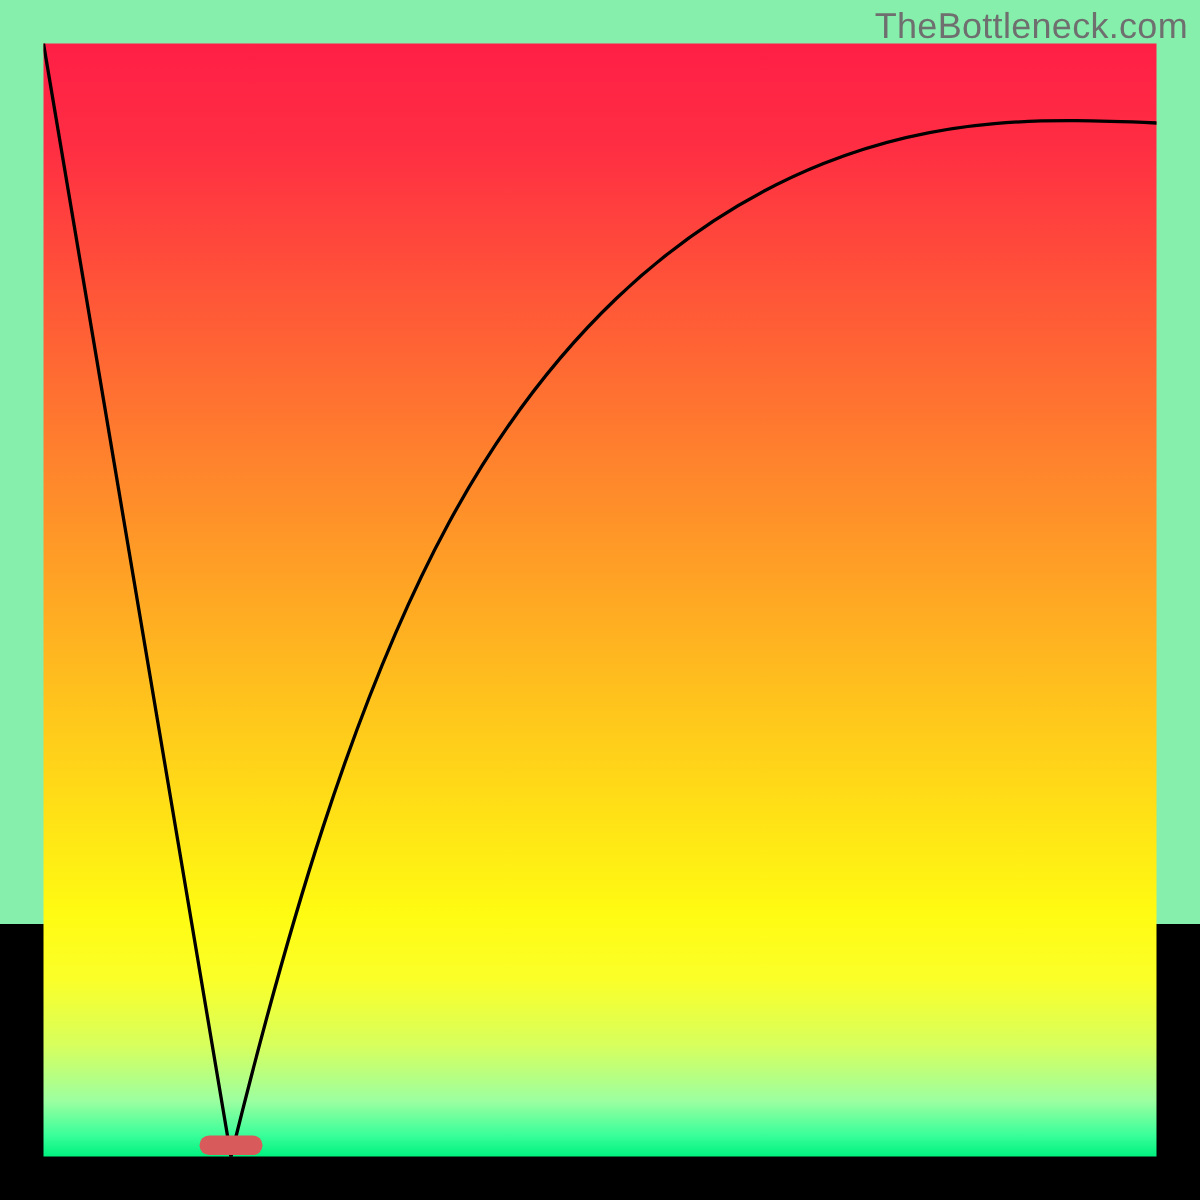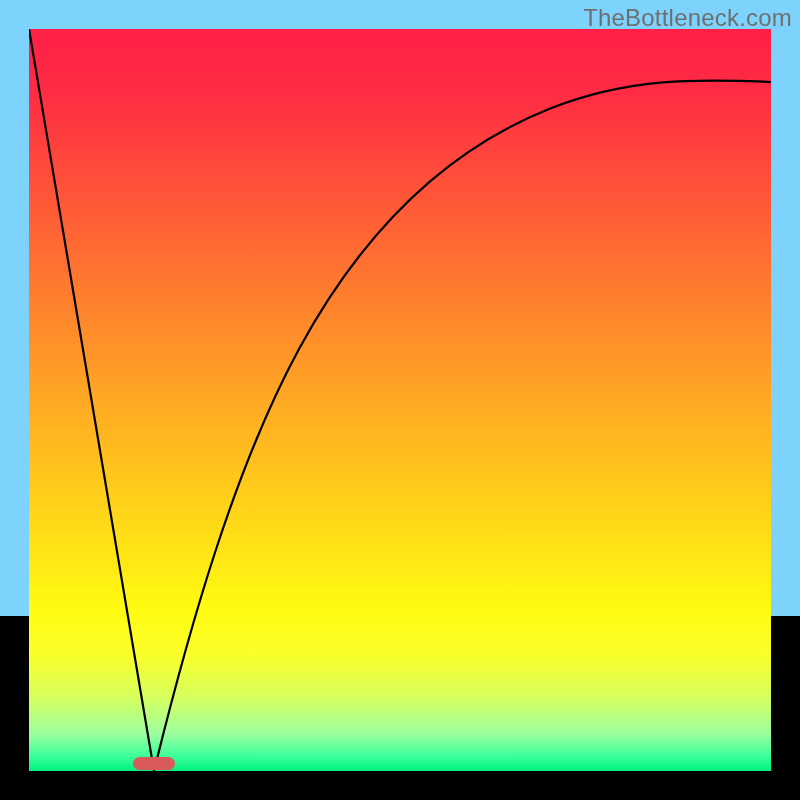--- a/index.html
+++ b/index.html
@@ -8,21 +8,21 @@
     width: 800px;
     height: 800px;
     overflow: hidden;
     background: #000;
     font-family: Arial, Helvetica, sans-serif;
   }
   .frame {
     position: relative;
     width: 800px;
     height: 616px;
-    background: #7dd3fc;
+    background: #86efac;
   }
   .plot-area {
     position: absolute;
     left: 29px;
     top: 29px;
     width: 742px;
     height: 742px;
     background: linear-gradient(to bottom,
       #ff1f46 0%,
       #ff2d43 9%,

